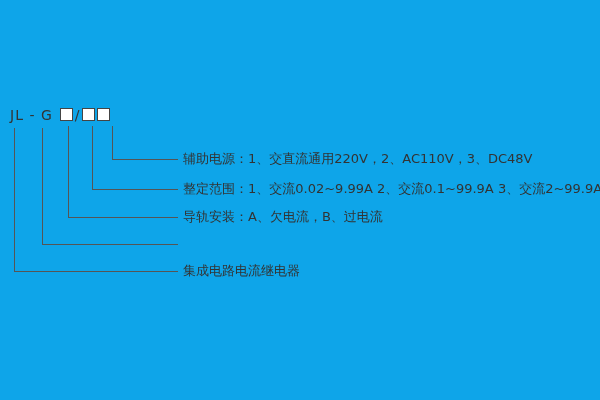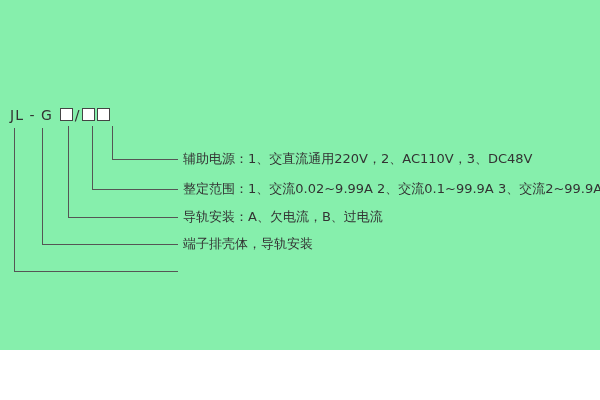--- a/index.html
+++ b/index.html
@@ -4,22 +4,22 @@
 <style>
   html, body {
     margin: 0;
     padding: 0;
     background: #ffffff;
     font-family: "DejaVu Sans", "Liberation Sans", sans-serif;
   }
   .canvas {
     position: relative;
     width: 600px;
-    height: 350px;
-    background: #86efac;
+    height: 400px;
+    background: #0ea5e9;
     overflow: hidden;
   }
   
   .model-row {
     position: absolute;
     left: 10px;
     top: 106px;
     display: flex;
     align-items: center;
     height: 18px;
@@ -87,15 +87,15 @@
 
   <div class="hline" style="left:112px; top:159px; width:66px;"></div>
   <div class="hline" style="left:92px;  top:189px; width:86px;"></div>
   <div class="hline" style="left:68px;  top:217px; width:110px;"></div>
   <div class="hline" style="left:42px;  top:244px; width:136px;"></div>
   <div class="hline" style="left:14px;  top:271px; width:164px;"></div>
 
   <div class="diagram-label" style="top:151px;">辅助电源：1、交直流通用220V，2、AC110V，3、DC48V</div>
   <div class="diagram-label" style="top:181px;">整定范围：1、交流0.02~9.99A  2、交流0.1~99.9A  3、交流2~99.9A(无源型)</div>
   <div class="diagram-label" style="top:209px;">导轨安装：A、欠电流，B、过电流</div>
-  <div class="diagram-label" style="top:236px;">端子排壳体，导轨安装</div>
+  <div class="diagram-label" style="top:263px;">集成电路电流继电器</div>
 
 </div>
 
 </body></html>

